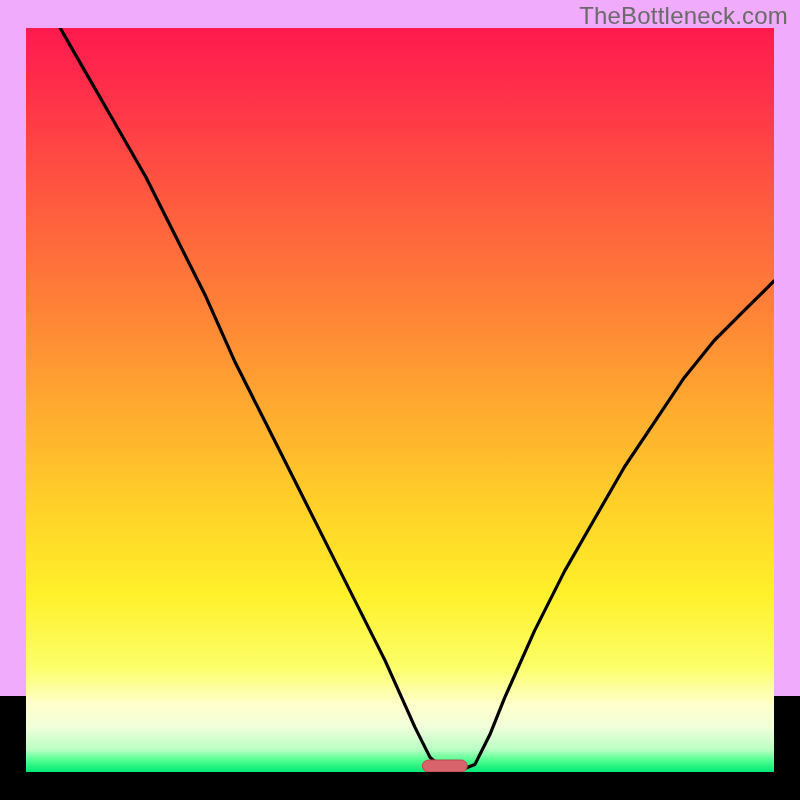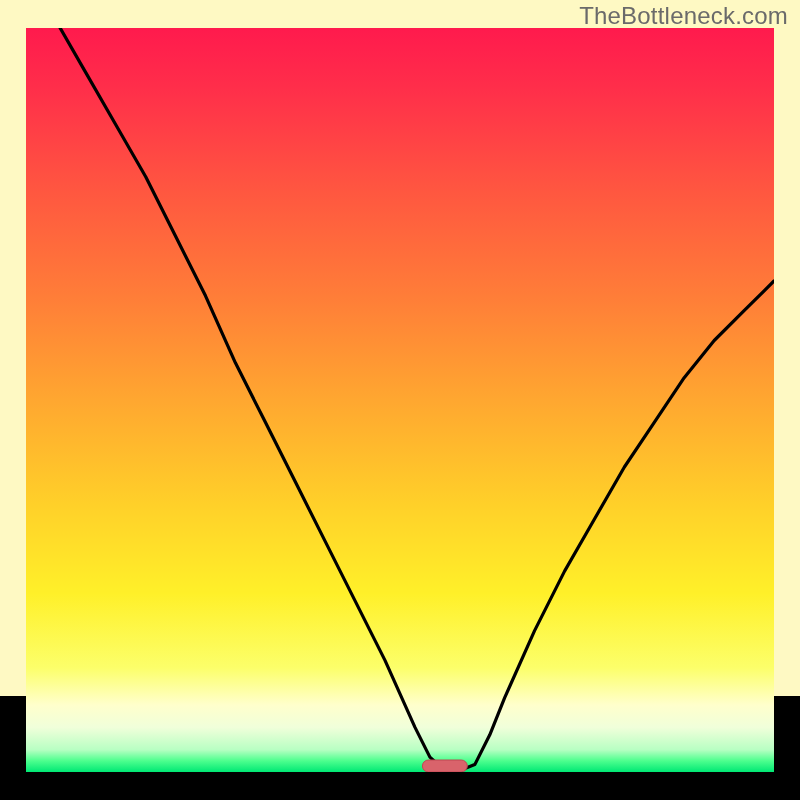--- a/index.html
+++ b/index.html
@@ -7,21 +7,21 @@
     padding: 0;
     width: 800px;
     height: 800px;
     background: #000;
     font-family: Arial, Helvetica, sans-serif;
   }
   .frame {
     position: relative;
     width: 800px;
     height: 696px;
-    background: #fef9c3;
+    background: #f0abfc;
   }
   .watermark {
     position: absolute;
     top: 2px;
     right: 12px;
     font-size: 24px;
     font-weight: 500;
     color: #6a6a6a;
     letter-spacing: 0.2px;
   }

